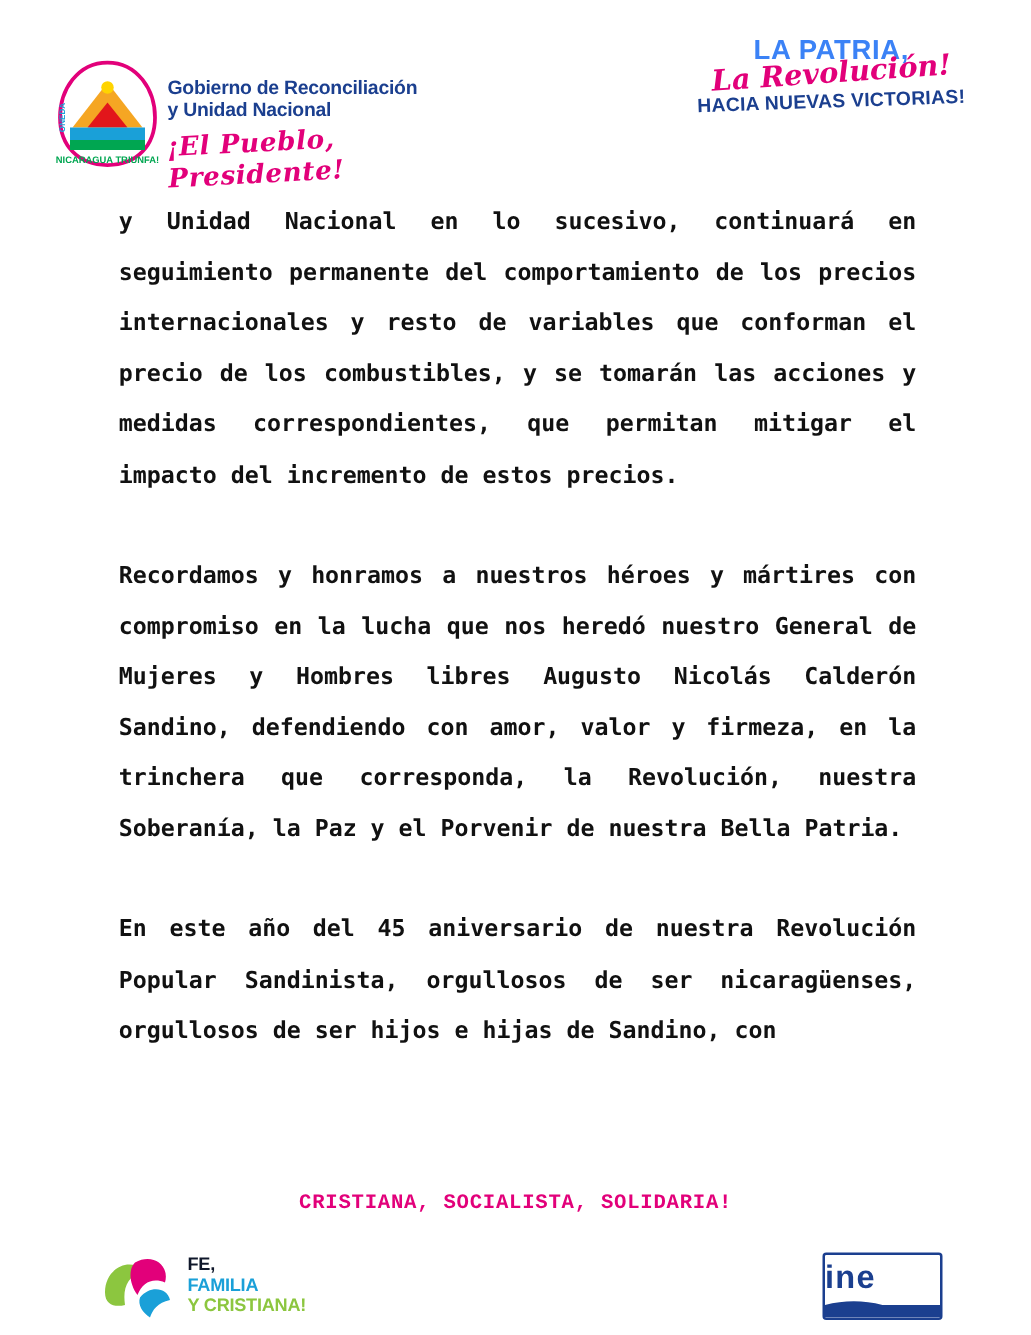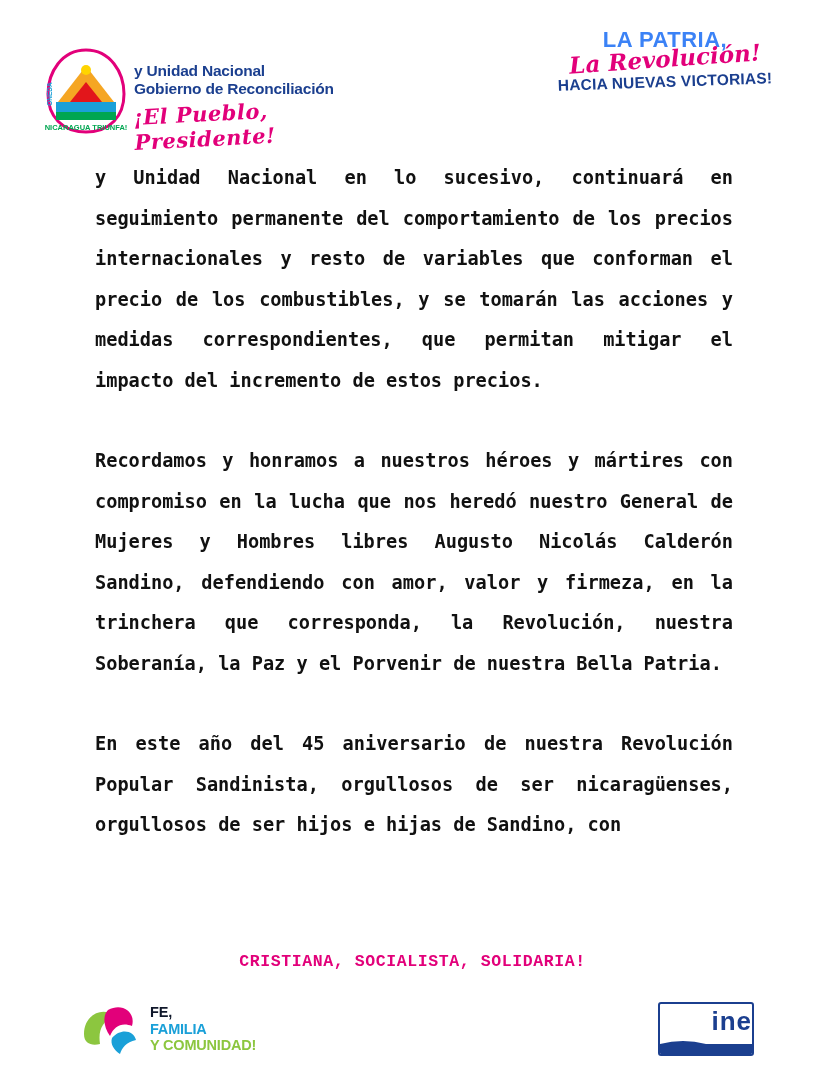--- a/index.html
+++ b/index.html
@@ -209,21 +209,21 @@
     border: 2px solid #1b3f8f;
     border-radius: 3px;
     background: #ffffff;
     overflow: hidden;
   }
   .ine-text {
     font-family: "Liberation Sans", sans-serif;
     font-weight: bold;
     font-size: 26px;
     color: #1b3f8f;
-    text-align: right;
+    text-align: left;
     line-height: 34px;
     letter-spacing: 1px;
   }
   .ine-bar {
     position: absolute;
     bottom: 0; left: 0;
     width: 92px;
     height: 10px;
     background: #1b3f8f;
   }
@@ -247,22 +247,22 @@
       <path d="M26 56 L42 36 L58 56 Z" fill="#e2161b"></path>
       <rect x="12" y="56" width="60" height="14" fill="#1aa0d8"></rect>
       <rect x="12" y="66" width="60" height="8" fill="#00a651"></rect>
       <circle cx="42" cy="24" r="5" fill="#ffd400"></circle>
       <text x="42" y="84" font-family="Liberation Sans, sans-serif" font-size="7.5" font-weight="bold" fill="#00a651" text-anchor="middle">NICARAGUA TRIUNFA!</text>
       <text x="8" y="48" font-family="Liberation Sans, sans-serif" font-size="6.5" font-weight="bold" fill="#1aa0d8" transform="rotate(-90 8 48)" text-anchor="middle">ONEDA</text>
     </svg>
   </div>
 
   <div class="gov-text">
+    <div class="gov-line1">Gobierno de Reconciliación</div>
     <div class="gov-line1">y Unidad Nacional</div>
-    <div class="gov-line1">Gobierno de Reconciliación</div>
     <div class="gov-slogan">¡El Pueblo, Presidente!</div>
   </div>
 
   <div class="emblem">
     <div class="emblem-patria">LA PATRIA,</div>
     <div class="emblem-revolucion">La Revolución!</div>
     <div class="emblem-hacia">HACIA NUEVAS VICTORIAS!</div>
   </div>
 </div>
 
@@ -278,21 +278,21 @@
 
   <div class="fe-familia">
     <svg class="ff-mark" width="64" height="56" viewBox="0 0 64 56">
       <path d="M6 34 C6 14 26 6 36 16 C24 22 20 30 22 44 C14 46 6 44 6 34 Z" fill="#8cc63f"></path>
       <path d="M30 10 C44 2 58 12 54 26 C44 22 36 26 32 36 C26 28 24 16 30 10 Z" fill="#e2007a"></path>
       <path d="M34 38 C42 28 56 30 58 40 C48 42 44 48 42 54 C36 50 32 44 34 38 Z" fill="#1aa0d8"></path>
     </svg>
     <div class="ff-text">
       <div class="ff-l1">FE,</div>
       <div class="ff-l2">FAMILIA</div>
-      <div class="ff-l3">Y COMUNIDAD!</div>
+      <div class="ff-l3">Y CRISTIANA!</div>
     </div>
   </div>
 
 
   <div class="ine">
     <div class="ine-text">ine</div>
     <svg class="ine-wave" width="92" height="8" viewBox="0 0 92 8">
       <path d="M0 6 Q 23 0 46 6 T 92 6 L92 8 L0 8 Z" fill="#1b3f8f"></path>
     </svg>
     <div class="ine-bar"></div>

